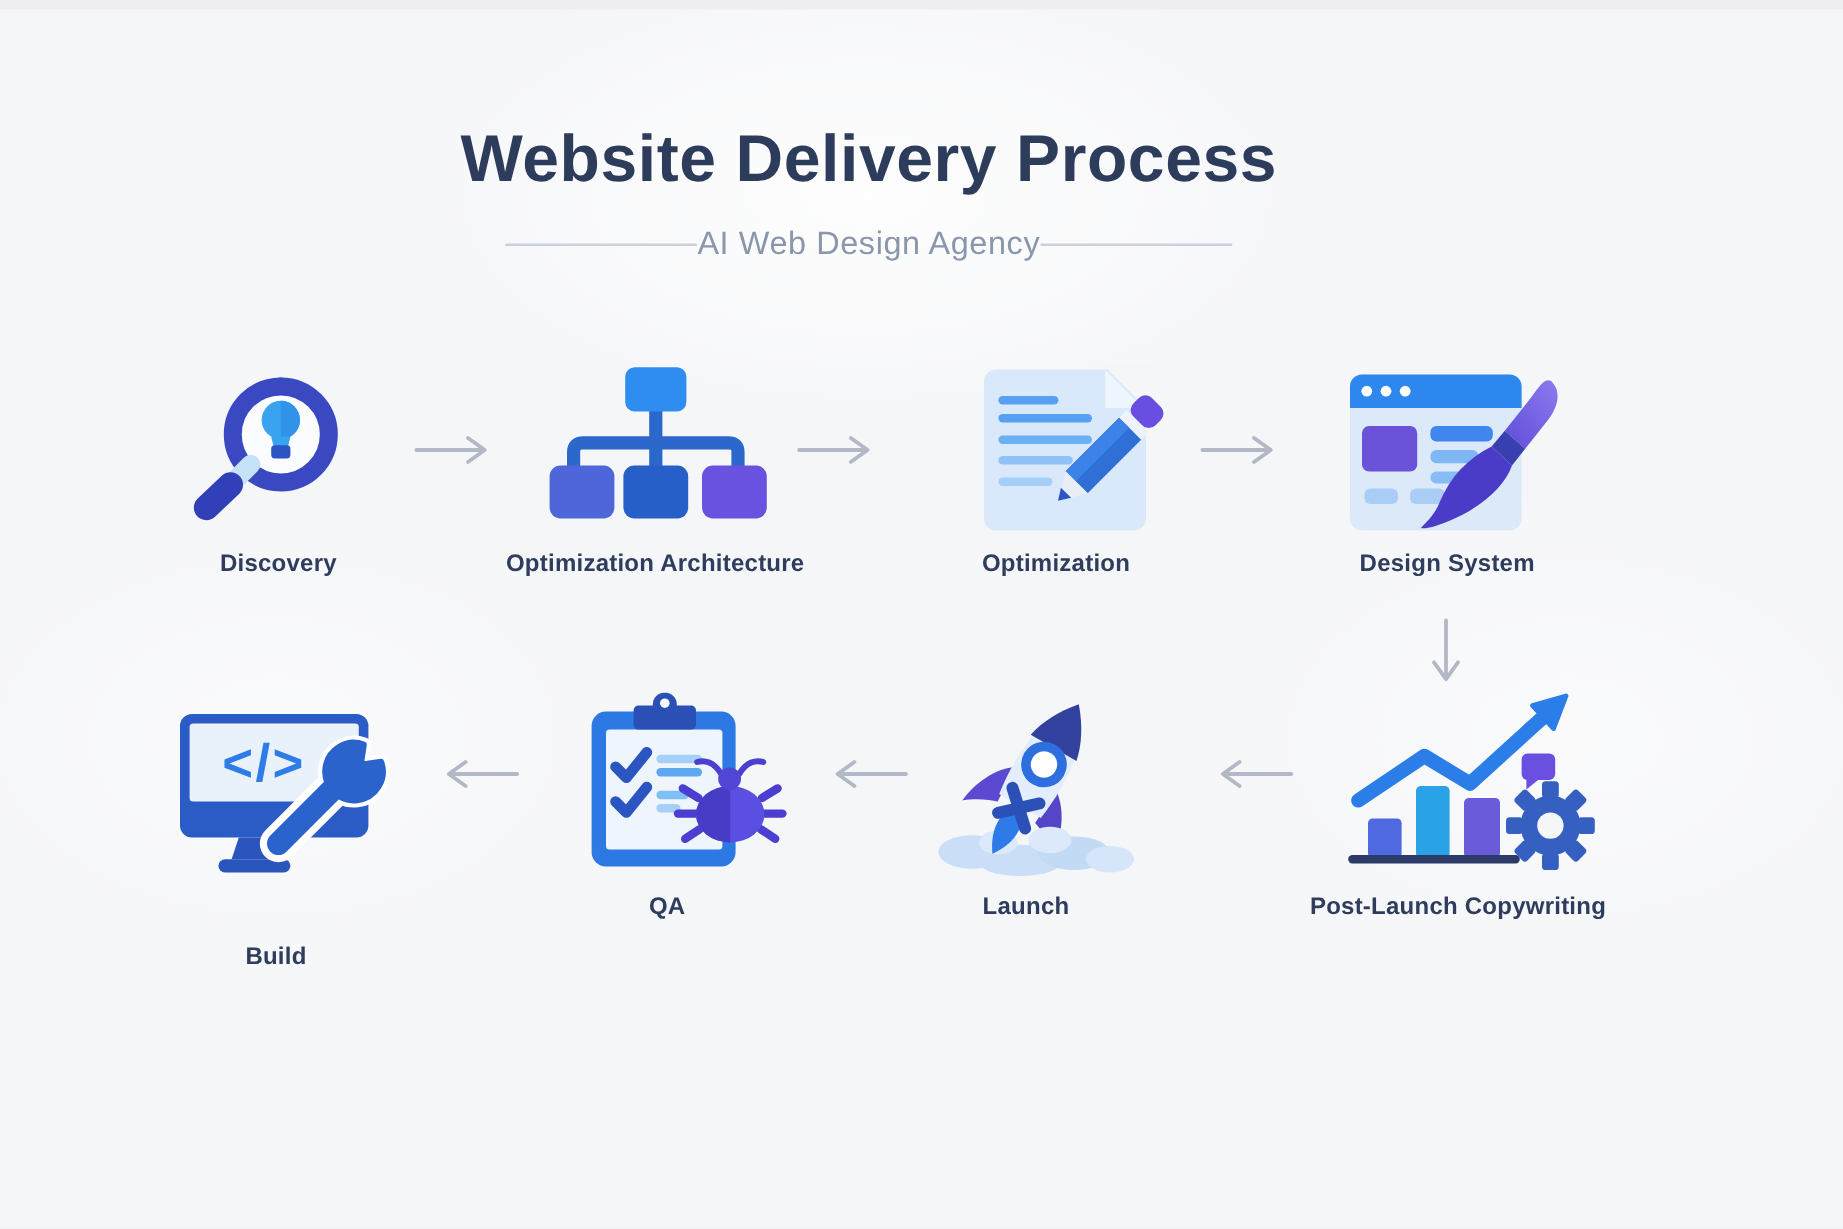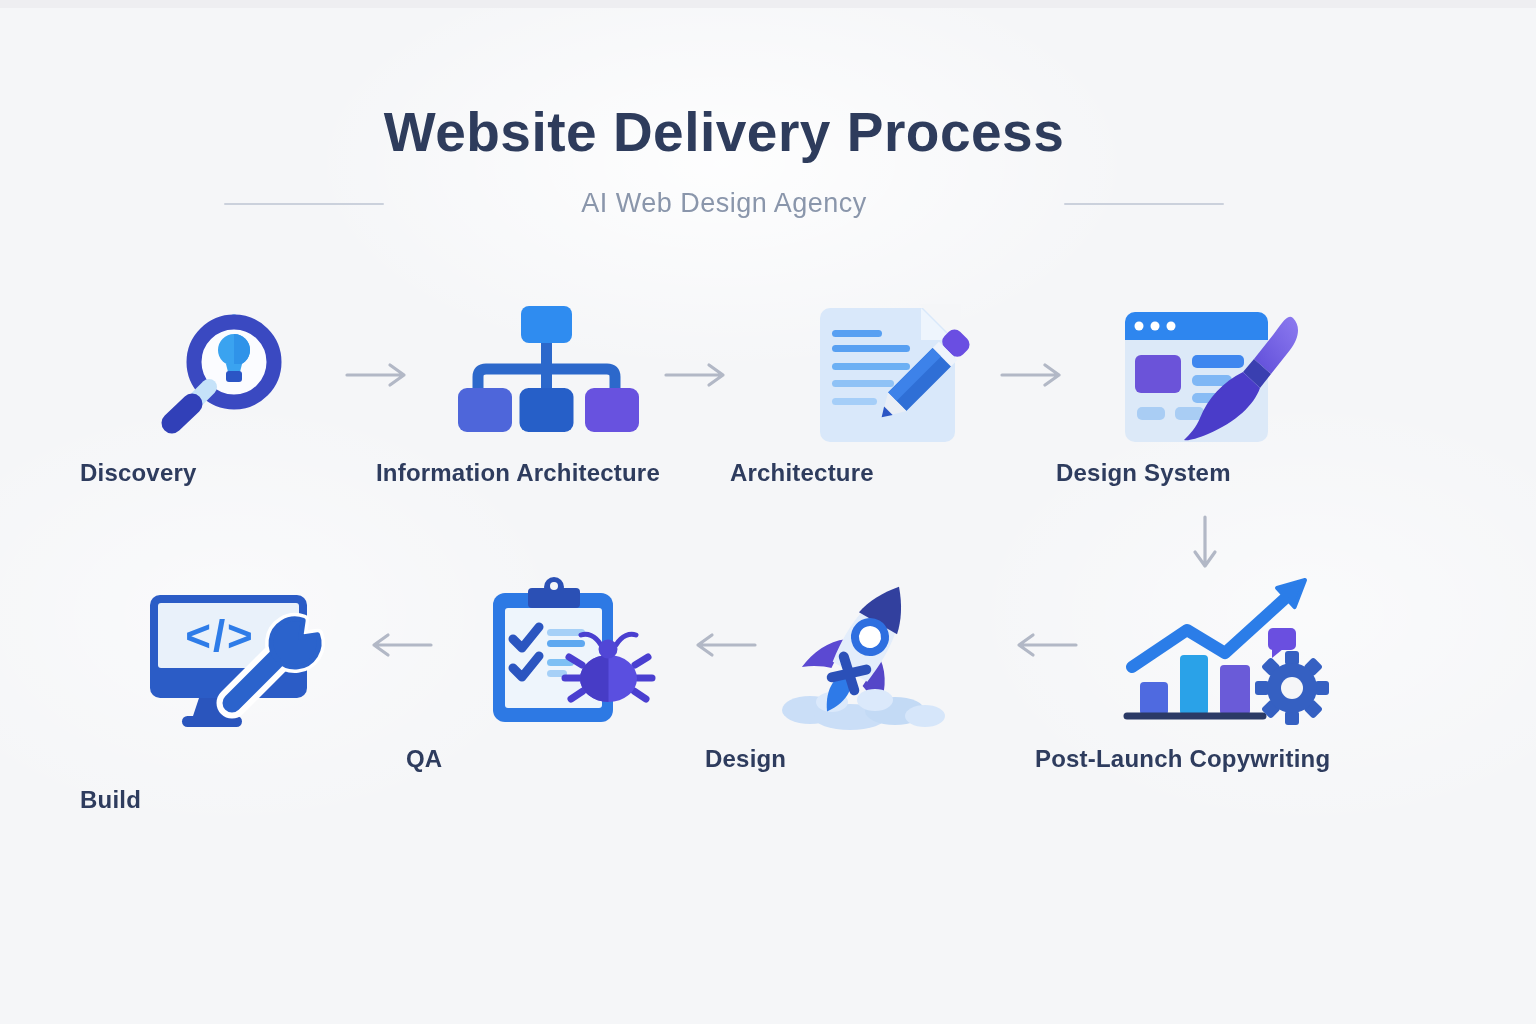--- a/index.html
+++ b/index.html
@@ -13,28 +13,28 @@
     font-family:"Liberation Sans", sans-serif;
     text-decoration:underline;
   }
   .stage::before{content:"";position:absolute;left:0;top:0;width:100%;height:8px;background:#eeeef1;}
   .abs{position:absolute;}
   .title{
     left:224px;top:100px;width:1000px;text-align:center;
     font-size:55px;font-weight:700;color:#2e3c5c;letter-spacing:.5px;
   }
   .subtitle-row{
-    left:224px;top:188px;width:1000px;display:flex;align-items:center;justify-content:space-between;
+    left:224px;top:188px;width:1000px;display:flex;align-items:center;justify-content:center;
   }
   .subtitle-text{font-size:27px;font-weight:400;color:#8a96ab;letter-spacing:.5px;white-space:nowrap;}
   .subtitle-line{width:160px;height:2px;background:#cbd1dc;border-radius:1px;}
   .step{position:absolute;left:0;top:0;width:100%;height:100%;pointer-events:none;}
   .step > *{pointer-events:auto;}
   .step-label{
-    position:absolute;text-align:left;font-size:24px;font-weight:700;
+    position:absolute;text-align:center;font-size:20px;font-weight:700;
     color:#2e3c5e;letter-spacing:.2px;white-space:nowrap;
   }
   svg{display:block;}
 </style>
 </head>
 <body>
 
 <div class="stage">
 
   <div class="abs title">Website Delivery Process</div>
@@ -69,21 +69,21 @@
   </svg>
 
   <div class="step">
     <svg class="abs" style="left:448px;top:296px" width="200" height="140" viewBox="0 0 200 140">
       <path d="M98.5,47 V73 M30,92 V81 Q30,73 38,73 H159 Q167,73 167,81 V92 M98.5,73 V92" fill="none" stroke="#2c68cb" stroke-width="11" stroke-linecap="round"></path>
       <rect x="73" y="10" width="51" height="37" rx="8" fill="#2f8cf0"></rect>
       <rect x="10" y="92" width="54" height="44" rx="9" fill="#4e66da"></rect>
       <rect x="71.5" y="92" width="54" height="44" rx="9" fill="#265fc8"></rect>
       <rect x="137" y="92" width="54" height="44" rx="9" fill="#6852df"></rect>
     </svg>
-    <div class="step-label" style="left:376px;top:459px;width:340px">Information Architecture</div>
+    <div class="step-label" style="left:376px;top:459px;width:340px">Optimization Architecture</div>
   </div>
 
   <svg class="abs" style="left:663px;top:361px" width="66" height="28" viewBox="0 0 66 28">
     <path d="M3,14 H58 M46,4 L60,14 L46,24" fill="none" stroke="#b2b8c6" stroke-width="3.2" stroke-linecap="round" stroke-linejoin="round"></path>
   </svg>
 
   <div class="step">
     <svg class="abs" style="left:805px;top:300px" width="190" height="150" viewBox="0 0 190 150">
       <rect x="15" y="8" width="135" height="134" rx="10" fill="#d9e8fa"></rect>
       <path d="M114,4 L156,4 L156,46 Z" fill="#f5f6f8"></path>
@@ -95,21 +95,21 @@
       <rect x="27" y="98" width="45" height="7" rx="3.5" fill="#a5cef8"></rect>
       <g transform="translate(112,82) rotate(45)">
         <rect x="-13" y="-66" width="26" height="22" rx="8" fill="#6a4ee2"></rect>
         <rect x="-13" y="-44" width="26" height="9" fill="#eef3fb"></rect>
         <rect x="-13" y="-35" width="26" height="63" fill="#2f6fd6"></rect>
         <rect x="-13" y="-35" width="12" height="63" fill="#3d82e9"></rect>
         <path d="M-13,28 L13,28 L0,50 Z" fill="#e9eef6"></path>
         <path d="M-6,40.5 L6,40.5 L0,50 Z" fill="#2b55c4"></path>
       </g>
     </svg>
-    <div class="step-label" style="left:730px;top:459px;width:300px">Architecture</div>
+    <div class="step-label" style="left:730px;top:459px;width:300px">Optimization</div>
   </div>
 
   <svg class="abs" style="left:999px;top:361px" width="66" height="28" viewBox="0 0 66 28">
     <path d="M3,14 H58 M46,4 L60,14 L46,24" fill="none" stroke="#b2b8c6" stroke-width="3.2" stroke-linecap="round" stroke-linejoin="round"></path>
   </svg>
 
   <div class="step">
     <svg class="abs" style="left:1108px;top:300px" width="200" height="150" viewBox="0 0 200 150">
       <defs>
         <linearGradient id="brushHandle" x1="1" y1="0" x2="0" y2="1">
@@ -209,21 +209,21 @@
       <ellipse cx="52" cy="132" rx="16" ry="10" fill="#dbe9fb"></ellipse>
       <ellipse cx="95" cy="130" rx="18" ry="11" fill="#dbe9fb"></ellipse>
       <g transform="translate(86,74) rotate(30)">
         <path d="M0,30 C11,42 14,58 0,78 C-14,58 -11,42 0,30 Z" fill="#2e7ae8"></path>
         <path d="M0,-66 C20,-42 26,-12 20,32 L-20,32 C-26,-12 -20,-42 0,-66 Z" fill="#e3edfb"></path>
         <path d="M0,-66 C12,-52 19,-38 22,-24 L-22,-24 C-19,-38 -12,-52 0,-66 Z" fill="#32409e"></path>
         <circle cx="0" cy="-8" r="15" fill="#ffffff" stroke="#2e6fe0" stroke-width="8"></circle>
         <path d="M-13,22 L13,46 M13,22 L-13,46" fill="none" stroke="#2b50b8" stroke-width="10" stroke-linecap="round"></path>
       </g>
     </svg>
-    <div class="step-label" style="left:705px;top:745px;width:300px">Design</div>
+    <div class="step-label" style="left:705px;top:745px;width:300px">Launch</div>
   </div>
 
   <svg class="abs" style="left:1013px;top:631px" width="66" height="28" viewBox="0 0 66 28">
     <path d="M63,14 H8 M20,4 L6,14 L20,24" fill="none" stroke="#b2b8c6" stroke-width="3.2" stroke-linecap="round" stroke-linejoin="round"></path>
   </svg>
 
   <div class="step">
     <svg class="abs" style="left:1100px;top:575px" width="245" height="170" viewBox="0 0 245 170">
       <rect x="40" y="107" width="28" height="33" rx="4" fill="#4f6ae0"></rect>
       <rect x="80" y="80" width="28" height="60" rx="4" fill="#2aa2e8"></rect>

